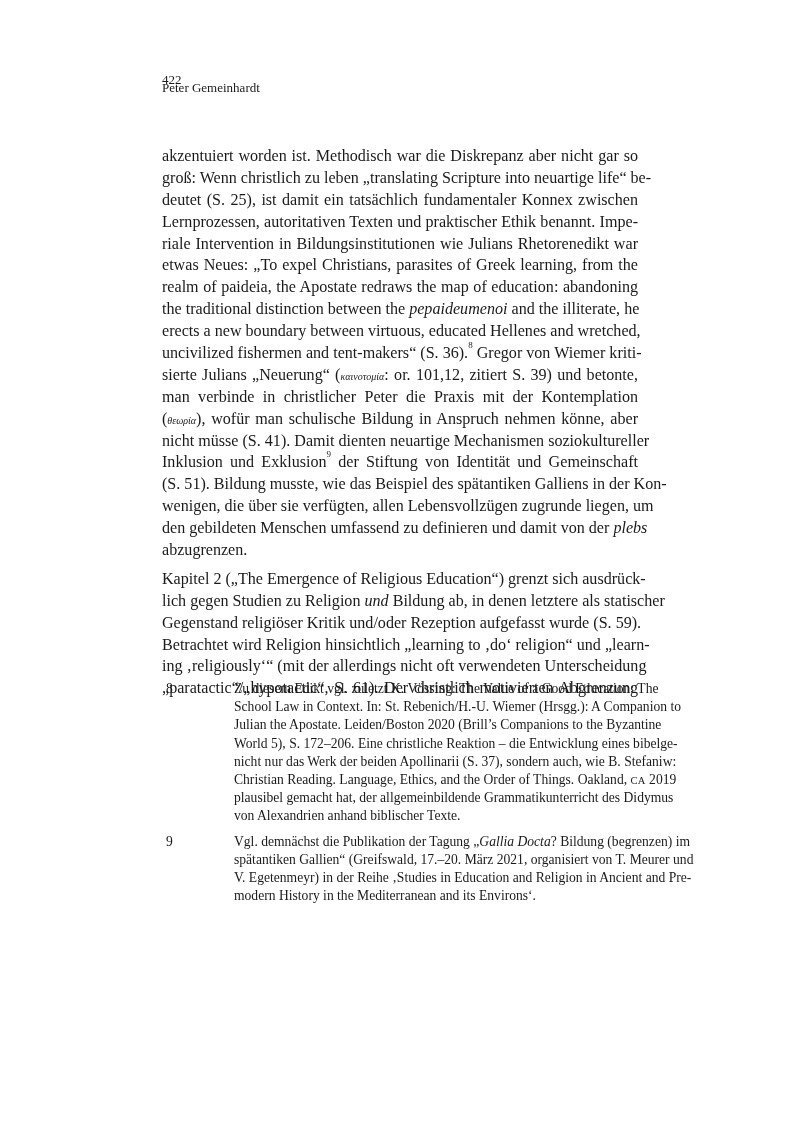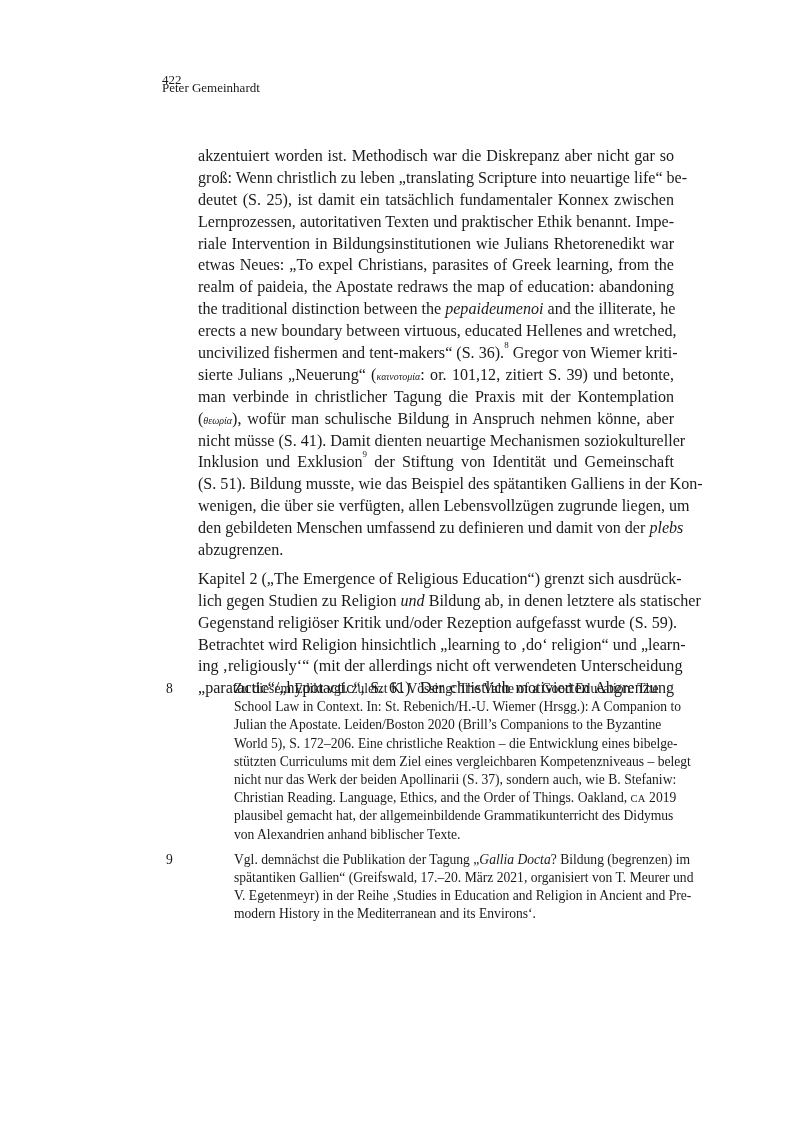--- a/index.html
+++ b/index.html
@@ -2,21 +2,21 @@
 <html><head>
 <meta charset="utf-8">
 <style>
   html, body { margin: 0; padding: 0; background: #ffffff; }
   body { width: 799px; height: 1131px; position: relative; overflow: hidden;
          font-family: "Liberation Serif", "DejaVu Serif", serif; color: #1a1a1a; }
   .header { position: absolute; top: 72px; left: 162px; width: 476px; height: 20px; font-size: 13px; }
   .page-num { position: absolute; left: 0; top: 0; }
   .running-head { position: absolute; left: 0; right: 0; top: 8px; text-align: left; }
   .body { position: absolute; left: 162px; top: 145px; width: 476px; font-size: 16.1px; line-height: 21.9px;
-          text-align: justify; margin-left: 36px; }
+          text-align: justify; }
   .body p { margin: 0; }
   .body p.second { margin-top: 7px; }
   .line { display: block; text-align: justify; text-align-last: justify; white-space: nowrap; height: 21.9px; }
   .line.last { text-align-last: left; }
   sup { font-size: 9px; vertical-align: top; position: relative; top: -1px; line-height: 1; }
   .greek { font-size: 10px; }
   .footnotes { position: absolute; left: 162px; top: 680px; width: 476px; font-size: 13.6px; line-height: 18.2px; }
   .fn { position: relative; padding-left: 44px; margin-bottom: 7px; }
   .fn-num { position: absolute; left: 4px; top: 0; }
   .fn .line { height: 18.2px; margin-left: 28px; }
@@ -36,21 +36,21 @@
     <span class="line">groß: Wenn christlich zu leben „translating Scripture into neuartige life“ be-</span>
     <span class="line">deutet (S. 25), ist damit ein tatsächlich fundamentaler Konnex zwischen</span>
     <span class="line">Lernprozessen, autoritativen Texten und praktischer Ethik benannt. Impe-</span>
     <span class="line">riale Intervention in Bildungsinstitutionen wie Julians Rhetorenedikt war</span>
     <span class="line">etwas Neues: „To expel Christians, parasites of Greek learning, from the</span>
     <span class="line">realm of paideia, the Apostate redraws the map of education: abandoning</span>
     <span class="line"><span>the traditional distinction between the</span> <i>pepaideumenoi</i><span> and the illiterate, he</span></span>
     <span class="line">erects a new boundary between virtuous, educated Hellenes and wretched,</span>
     <span class="line"><span>uncivilized fishermen and tent-makers“ (S. 36).</span><sup>8</sup><span> Gregor von Wiemer kriti-</span></span>
     <span class="line"><span>sierte Julians „Neuerung“ (</span><i class="greek">καινοτομία</i><span>: or. 101,12, zitiert S. 39) und betonte,</span></span>
-    <span class="line">man verbinde in christlicher Tagung die Praxis mit der Kontemplation</span>
+    <span class="line">man verbinde in christlicher Peter die Praxis mit der Kontemplation</span>
     <span class="line"><span>(</span><i class="greek">θεωρία</i><span>), wofür man schulische Bildung in Anspruch nehmen könne, aber</span></span>
     <span class="line">nicht müsse (S. 41). Damit dienten neuartige Mechanismen soziokultureller</span>
     <span class="line"><span>Inklusion und Exklusion</span><sup>9</sup><span> der Stiftung von Identität und Gemeinschaft</span></span>
     <span class="line">(S. 51). Bildung musste, wie das Beispiel des spätantiken Galliens in der Kon-</span>
     <span class="line">wenigen, die über sie verfügten, allen Lebensvollzügen zugrunde liegen, um</span>
     <span class="line"><span>den gebildeten Menschen umfassend zu definieren und damit von der</span> <i>plebs</i></span>
     <span class="line last">abzugrenzen.</span>
   </p>
   <p class="second">
     <span class="line">Kapitel 2 („The Emergence of Religious Education“) grenzt sich ausdrück-</span>
@@ -62,21 +62,20 @@
   </p>
 </div>
 
 <div class="footnotes">
   <div class="fn">
     <span class="fn-num">8</span>
     <span class="line">Zu diesem Edikt vgl. zuletzt K. Vössing: The Value of a Good Education: The</span>
     <span class="line">School Law in Context. In: St. Rebenich/H.-U. Wiemer (Hrsgg.): A Companion to</span>
     <span class="line">Julian the Apostate. Leiden/Boston 2020 (Brill’s Companions to the Byzantine</span>
     <span class="line">World 5), S. 172–206. Eine christliche Reaktion – die Entwicklung eines bibelge-</span>
-    <span class="line">stützten Curriculums mit dem Ziel eines vergleichbaren Kompetenzniveaus – belegt</span>
     <span class="line">nicht nur das Werk der beiden Apollinarii (S. 37), sondern auch, wie B. Stefaniw:</span>
     <span class="line"><span>Christian Reading. Language, Ethics, and the Order of Things. Oakland,</span> <span class="sc">CA</span><span> 2019</span></span>
     <span class="line">plausibel gemacht hat, der allgemeinbildende Grammatikunterricht des Didymus</span>
     <span class="line last">von Alexandrien anhand biblischer Texte.</span>
   </div>
   <div class="fn">
     <span class="fn-num">9</span>
     <span class="line"><span>Vgl. demnächst die Publikation der Tagung „</span><i>Gallia Docta</i><span>? Bildung (begrenzen) im</span></span>
     <span class="line">spätantiken Gallien“ (Greifswald, 17.–20. März 2021, organisiert von T. Meurer und</span>
     <span class="line">V. Egetenmeyr) in der Reihe ‚Studies in Education and Religion in Ancient and Pre-</span>

